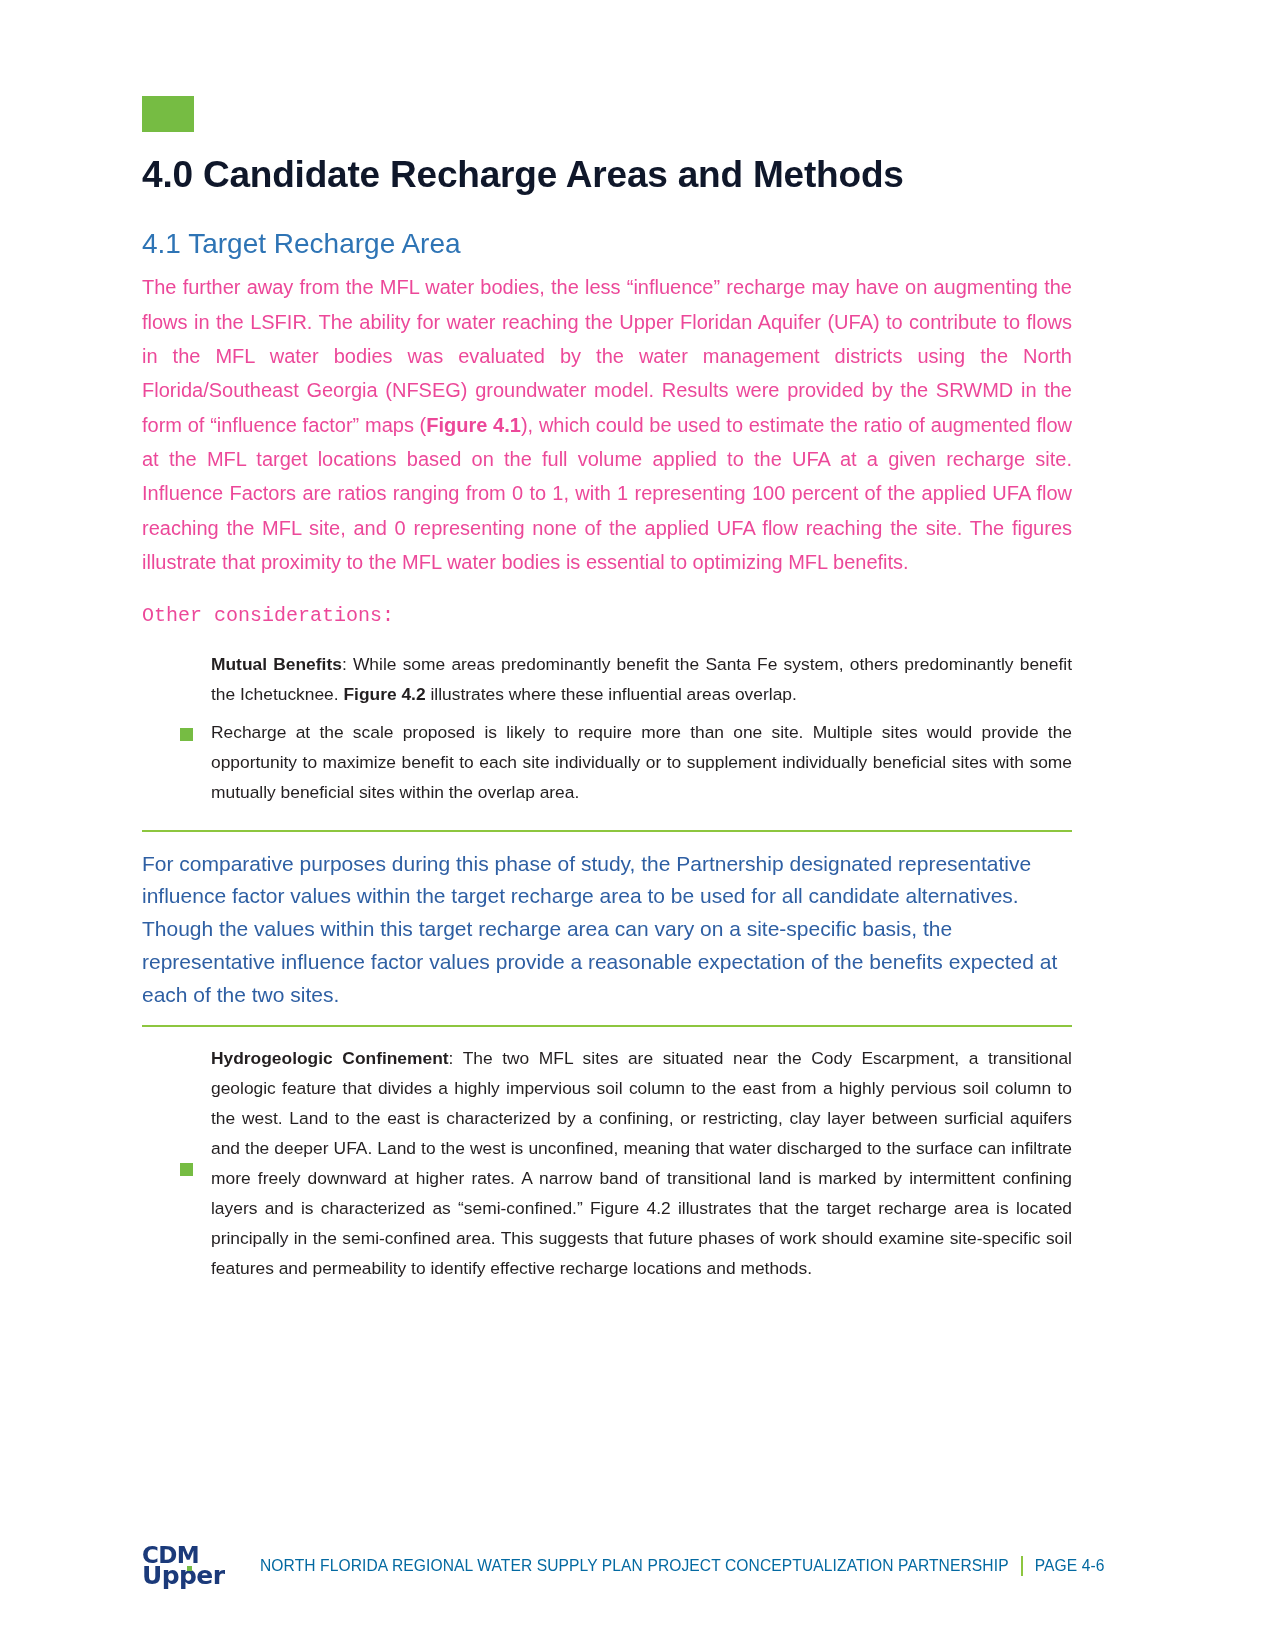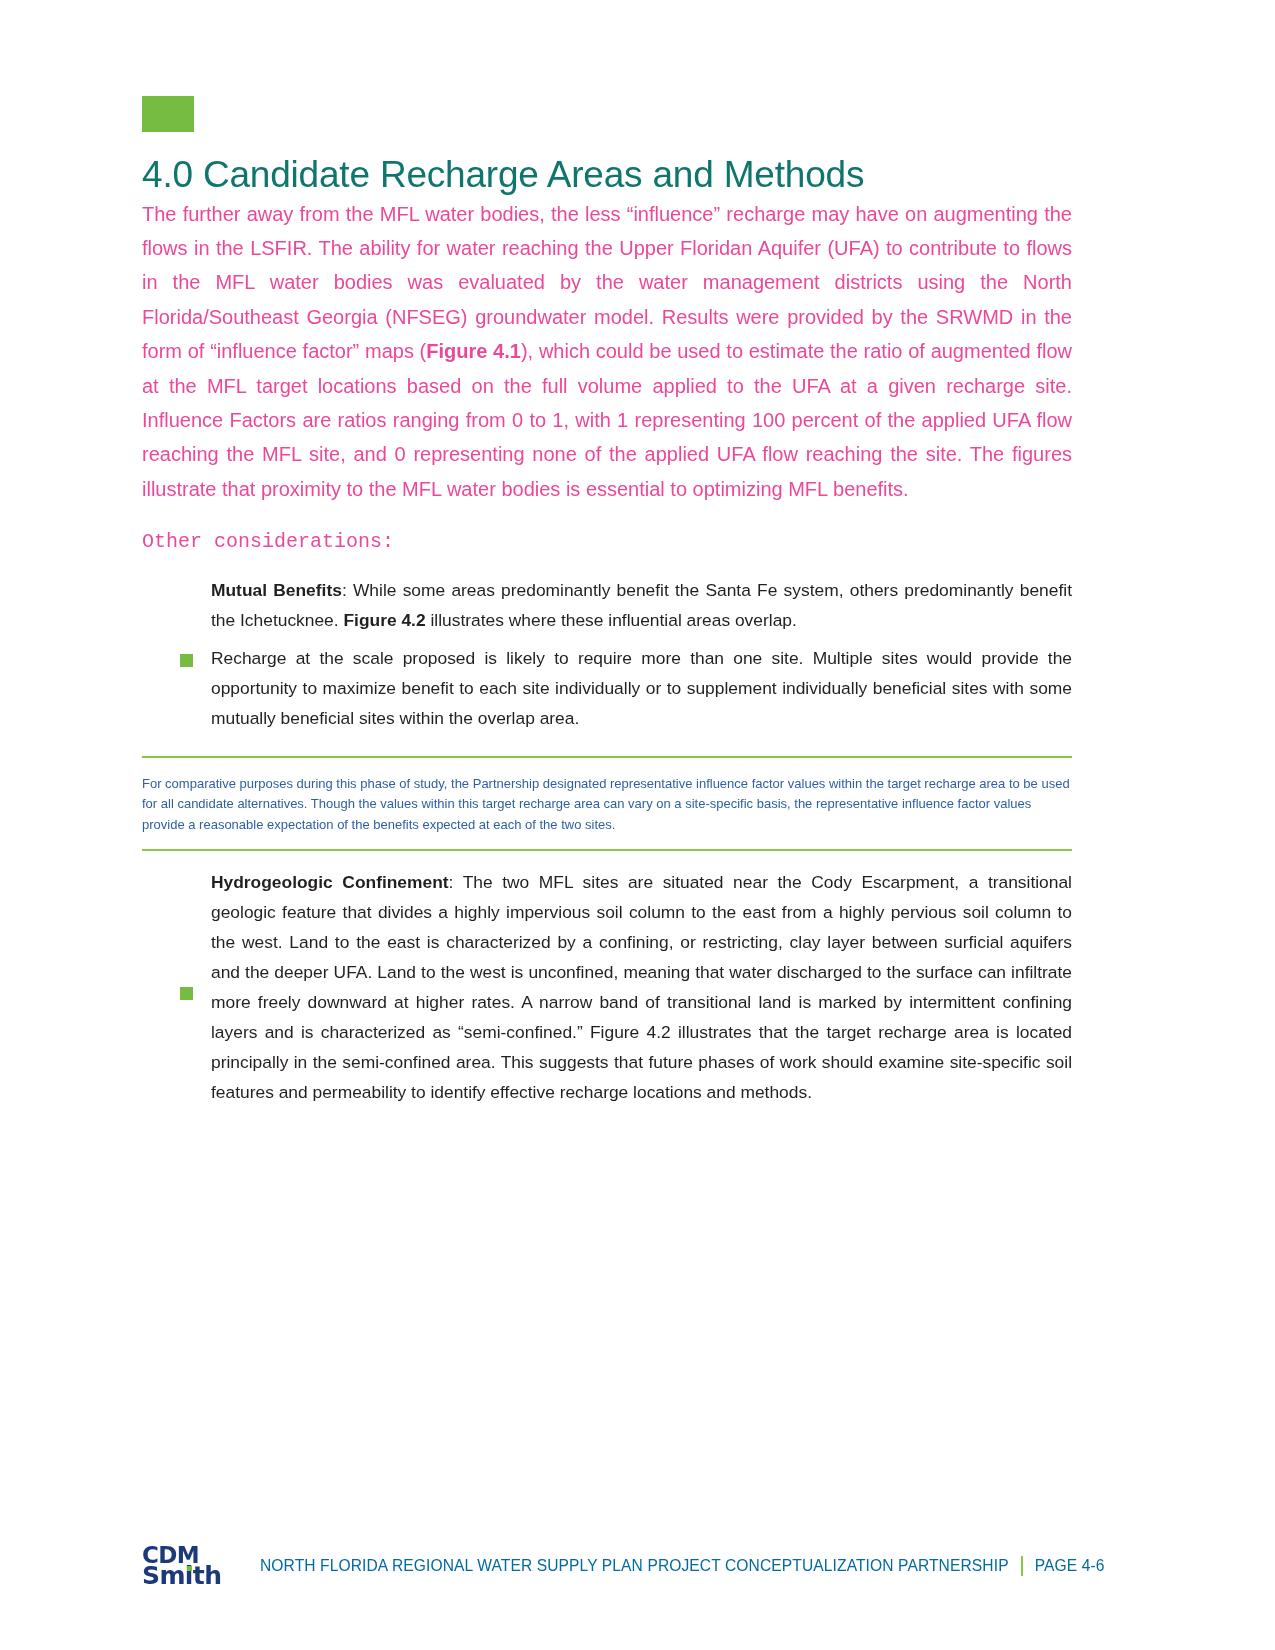--- a/index.html
+++ b/index.html
@@ -28,22 +28,22 @@
   .chapter-marker {
     width: 52px;
     height: 36px;
     background: #76bc43;
     margin-top: 96px;
   }
 
   
   .h1 {
     font-size: 37px;
-    font-weight: normal;
-    color: #0f766e;
+    font-weight: bold;
+    color: #0f172a;
     letter-spacing: -0.2px;
     margin: 22px 0 0 0;
     line-height: 1.15;
   }
   .h2 {
     font-size: 28px;
     font-weight: normal;
     color: #2e74b5;
     margin: 30px 0 10px 0;
     line-height: 1.2;
@@ -88,21 +88,21 @@
   .bullet-body p + p { margin-top: 8px; }
 
   
   .callout {
     margin-top: 22px;
     border-top: 2px solid #8dc63f;
     border-bottom: 2px solid #8dc63f;
     padding: 16px 0 14px 0;
   }
   .callout p {
-    font-size: 13px;
+    font-size: 21px;
     line-height: 1.56;
     color: #2e5fa3;
     margin: 0;
     text-align: left;
   }
 
   
   .footer {
     position: absolute;
     left: 142px;
@@ -154,20 +154,21 @@
 <body>
 
 <div class="page">
 
   <div class="content">
 
     <div class="chapter-marker"></div>
 
     <h1 class="h1">4.0 Candidate Recharge Areas and Methods</h1>
 
+    <h2 class="h2">4.1 Target Recharge Area</h2>
 
     <p class="body"><span>The further away from the MFL water bodies, the less “influence” recharge may have on augmenting the flows in the LSFIR. The ability for water reaching the Upper Floridan Aquifer (UFA) to contribute to flows in the MFL water bodies was evaluated by the water management districts using the North Florida/Southeast Georgia (NFSEG) groundwater model. Results were provided by the SRWMD in the form of “influence factor” maps (</span><b>Figure 4.1</b><span>), which could be used to estimate the ratio of augmented flow at the MFL target locations based on the full volume applied to the UFA at a given recharge site. Influence Factors are ratios ranging from 0 to 1, with 1 representing 100 percent of the applied UFA flow reaching the MFL site, and 0 representing none of the applied UFA flow reaching the site. The figures illustrate that proximity to the MFL water bodies is essential to optimizing MFL benefits.</span></p>
 
     <p class="body nojust" style="margin-top:19px;">Other considerations:</p>
 
     <div class="bullets">
       <div class="bullet-row">
         <span class="bullet-square"></span>
         <div class="bullet-body">
           <p><b>Mutual Benefits</b><span>: While some areas predominantly benefit the Santa Fe system, others predominantly benefit the Ichetucknee. </span><b>Figure 4.2</b><span> illustrates where these influential areas overlap.</span></p>
@@ -187,21 +188,21 @@
           <p><b>Hydrogeologic Confinement</b><span>: The two MFL sites are situated near the Cody Escarpment, a transitional geologic feature that divides a highly impervious soil column to the east from a highly pervious soil column to the west. Land to the east is characterized by a confining, or restricting, clay layer between surficial aquifers and the deeper UFA. Land to the west is unconfined, meaning that water discharged to the surface can infiltrate more freely downward at higher rates. A narrow band of transitional land is marked by intermittent confining layers and is characterized as “semi-confined.” Figure 4.2 illustrates that the target recharge area is located principally in the semi-confined area. This suggests that future phases of work should examine site-specific soil features and permeability to identify effective recharge locations and methods.</span></p>
         </div>
       </div>
     </div>
 
   </div>
 
   <div class="footer">
     <div class="logo">
       <span class="l1">CDM</span>
-      <span class="l2">Smith</span>
+      <span class="l2">Upper</span>
       <span class="dot"></span>
     </div>
     <div class="footer-text">
       <span>NORTH FLORIDA REGIONAL WATER SUPPLY PLAN PROJECT CONCEPTUALIZATION PARTNERSHIP</span>
       <span class="footer-sep"></span>
       <span>PAGE 4-6</span>
     </div>
   </div>
 
 </div>

